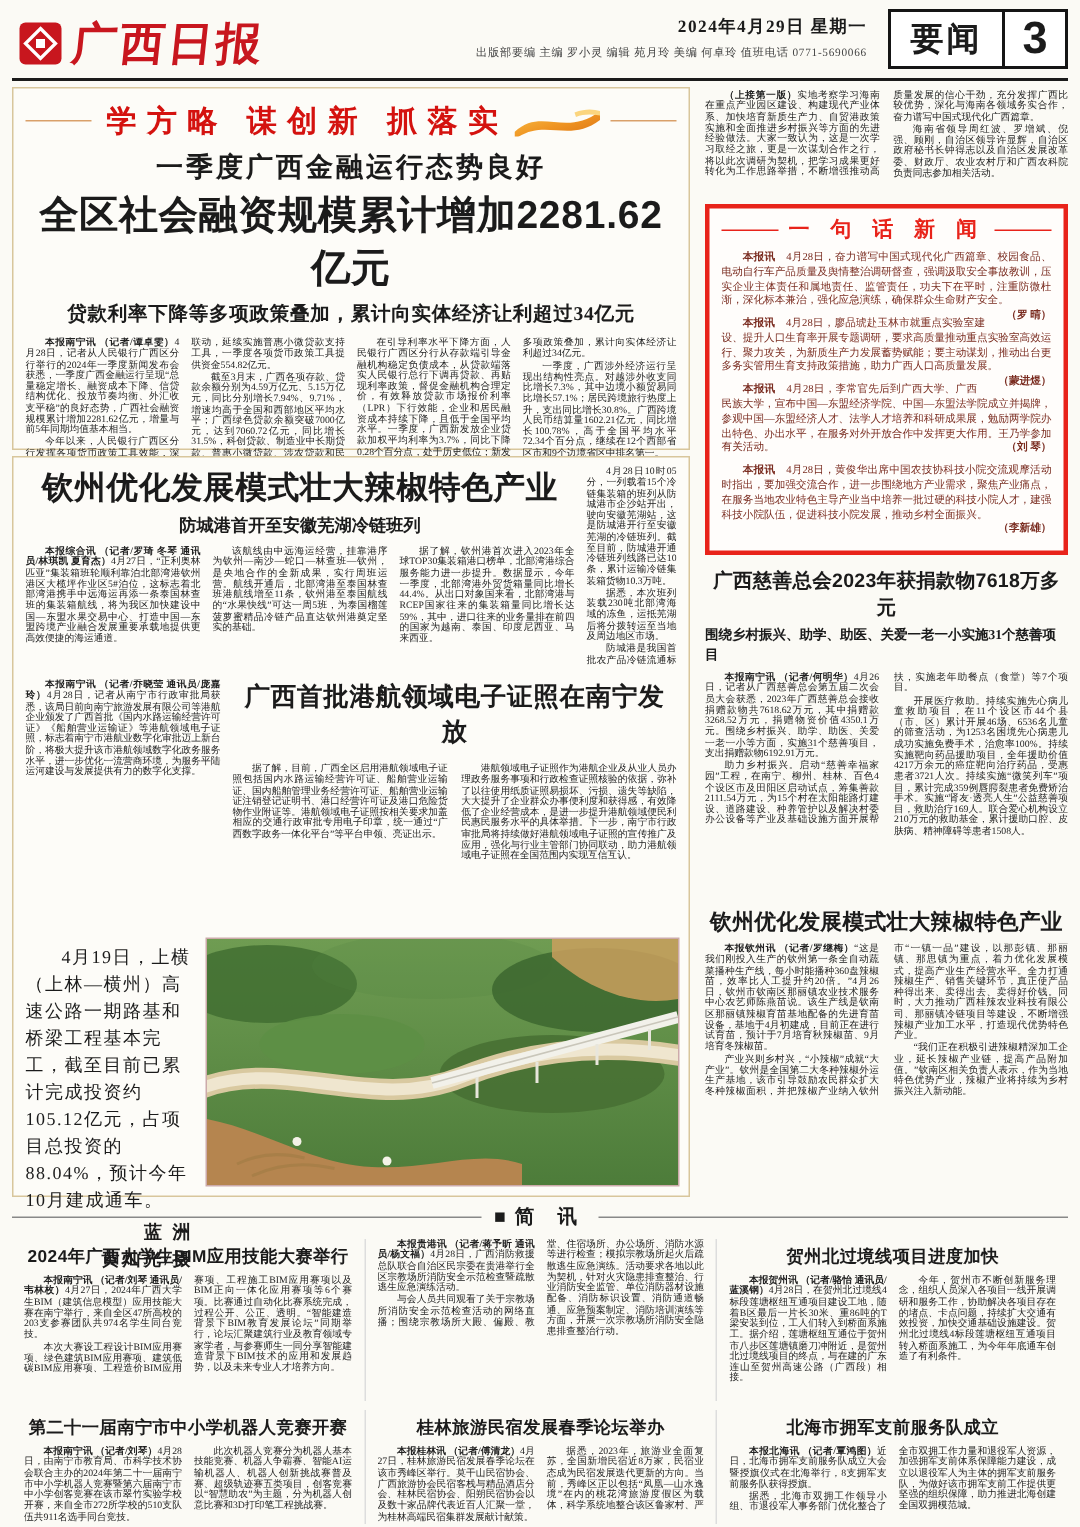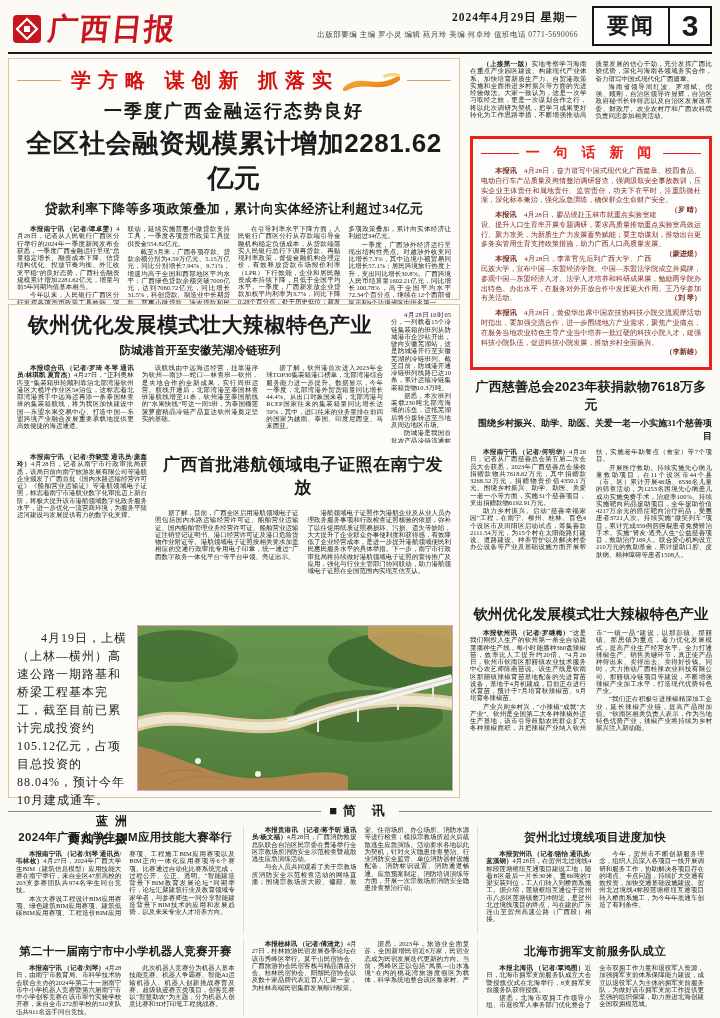--- a/index.html
+++ b/index.html
@@ -41,21 +41,21 @@
   .right-col { position:absolute; left:470px; top:60px; width:242px; }
   .continuation { column-count:2; column-gap:9px; height:70px; overflow:hidden; }
   .oln-box { margin-top:6px; border:3.5px solid #e8231a; background:#fffdfb; padding:5px 8px 4px; height:234px; overflow:hidden; }
   .oln-title { display:flex; align-items:center; gap:7px; color:#e8231a; }
   .oln-title .oline { flex:1; border-top:1.5px solid #e8231a; }
   .oln-title .otext { font-size:14px; font-weight:900; letter-spacing:5px; font-family:"Liberation Sans",sans-serif; }
   .oln-item { font-size:7.1px; line-height:1.38; text-align:justify; color:#7a2c20; text-indent:2em; margin-top:5px; }
   .oln-sign { float:right; font-weight:bold; }
   .charity { margin-top:8px; }
   .c-title { text-align:center; font-family:"Liberation Sans",sans-serif; font-size:13px; font-weight:900; letter-spacing:0.2px; }
-  .c-sub { text-align:right; font-size:9px; font-weight:bold; margin-top:3px; }
+  .c-sub { text-align:left; font-size:9px; font-weight:bold; margin-top:3px; }
   .charity .bodytext { margin-top:5px; column-count:2; column-gap:10px; height:148px; overflow:hidden; }
   .chili { margin-top:9px; }
   .chili .c-title { font-size:14.5px; font-family:"Liberation Serif",serif; }
   .chili .bodytext { margin-top:5px; column-count:2; column-gap:10px; height:176px; overflow:hidden; }
 
   
   .mid-box { position:absolute; left:8px; top:304px; width:452px; height:494px; border:1px solid #d8c69c; background:#fdfcf8; padding:6px 8px; }
   .beibu { position:relative; height:132px; }
   .beibu-side { position:absolute; right:0; top:0; width:60px; height:132px; overflow:hidden; }
   .beibu-main { margin-right:68px; }
@@ -281,20 +281,21 @@
     </div>
     <div class="briefs-grid row2">
       <div class="brief nb">
         <div class="brief-title">第二十一届南宁市中小学机器人竞赛开赛</div>
         <div class="brief-body bodytext">
           <p><b class="lead">本报南宁讯 （记者/刘琴）</b><span>4月28日，由南宁市教育局、市科学技术协会联合主办的2024年第二十一届南宁市中小学机器人竞赛暨第六届南宁市中小学创客竞赛在该市翠竹实验学校开赛，来自全市272所学校的510支队伍共911名选手同台竞技。</span></p>
           <p>此次机器人竞赛分为机器人基本技能竞赛、机器人争霸赛、智能AI运输机器人、机器人创新挑战赛普及赛、超级轨迹赛五类项目，创客竞赛以“智慧助农”为主题，分为机器人创意比赛和3D打印笔工程挑战赛。</p>
         </div>
       </div>
       <div class="brief">
+        <div class="brief-title">桂林旅游民宿发展春季论坛举办</div>
         <div class="brief-body bodytext">
           <p><b class="lead">本报桂林讯 （记者/傅清龙）</b><span>4月27日，桂林旅游民宿发展春季论坛在该市秀峰区举行。莫干山民宿协会、广西旅游协会民宿客栈与精品酒店分会、桂林民宿协会、阳朔民宿协会以及数十家品牌代表近百人汇聚一堂，为桂林高端民宿集群发展献计献策。</span></p>
           <p>据悉，2023年，旅游业全面复苏，全国新增民宿近8万家，民宿业态成为民宿发展迭代更新的方向。当前，秀峰区正以包括“凤凰—山水逸境”在内的桃花湾旅游度假区为载体，科学系统地整合该区鲁家村、严塘三村等资源，将其打造成为国内外知名的民宿旅游胜地。</p>
         </div>
       </div>
       <div class="brief">
         <div class="brief-title">北海市拥军支前服务队成立</div>
         <div class="brief-body bodytext">
           <p><b class="lead">本报北海讯 （记者/覃鸿图）</b><span>近日，北海市拥军支前服务队成立大会暨授旗仪式在北海举行，8支拥军支前服务队获得授旗。</span></p>
           <p>据悉，北海市双拥工作领导小组、市退役军人事务部门优化整合了全市双拥工作力量和退役军人资源，加强拥军支前体系保障能力建设，成立以退役军人为主体的拥军支前服务队，为做好该市拥军支前工作提供更坚强的组织保障，助力推进北海创建全国双拥模范城。</p>

